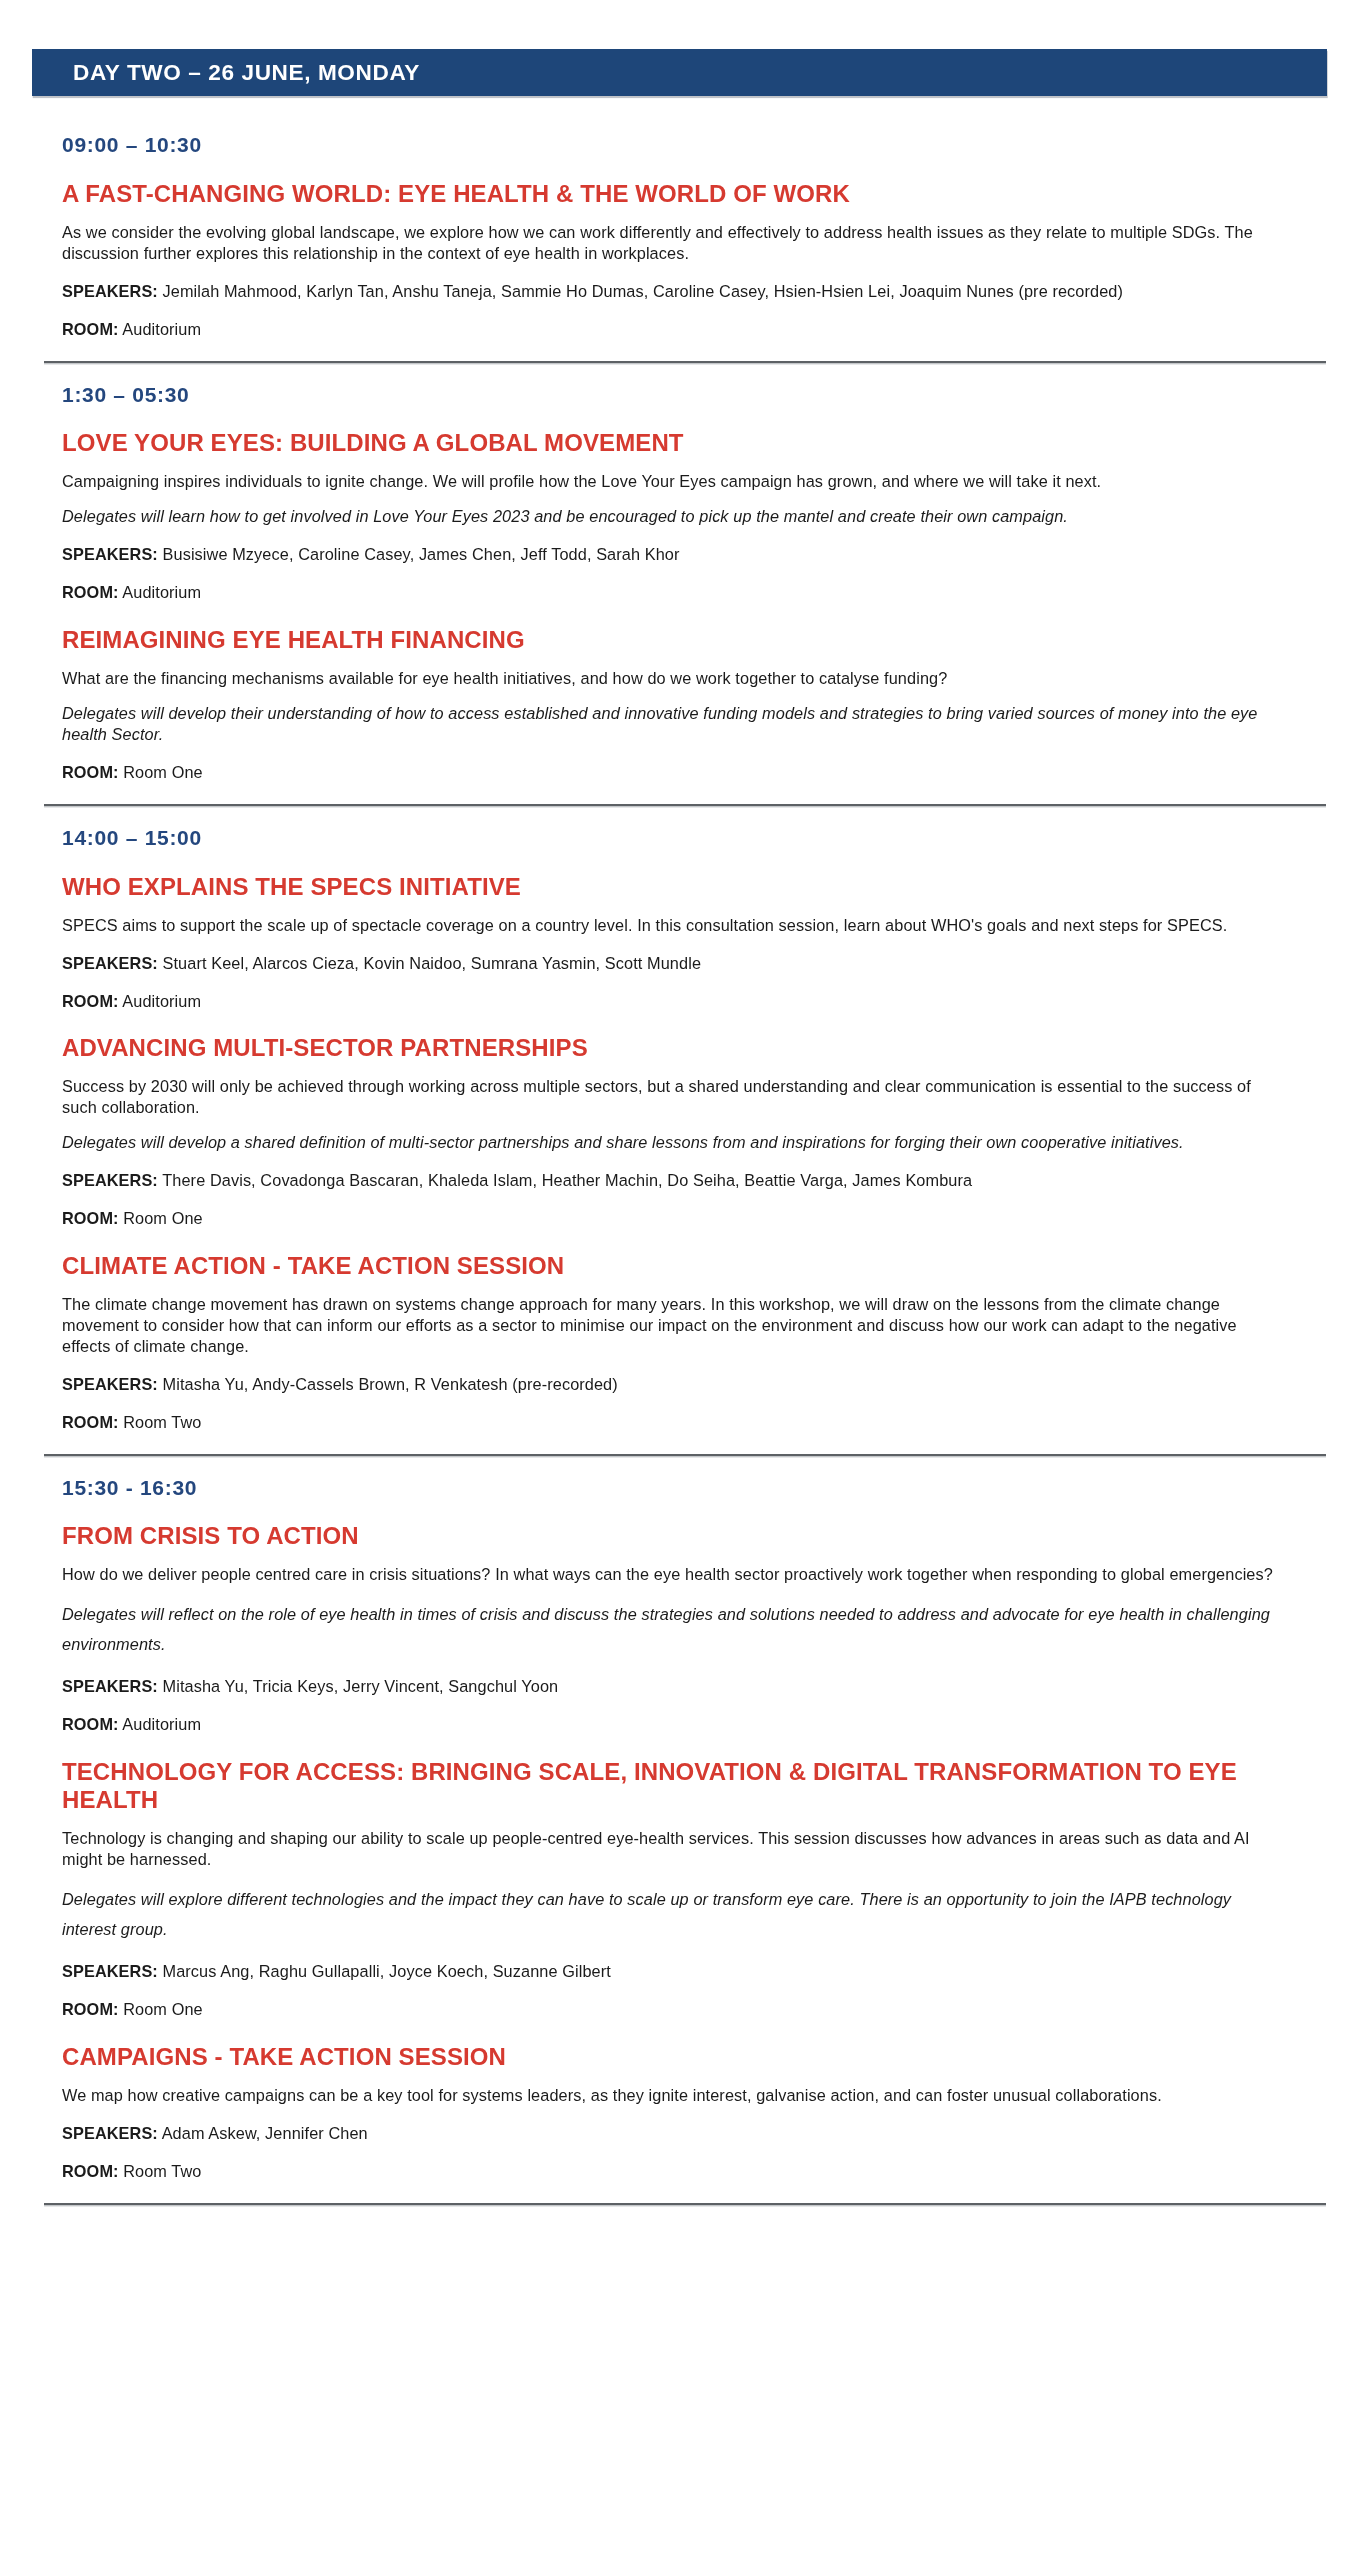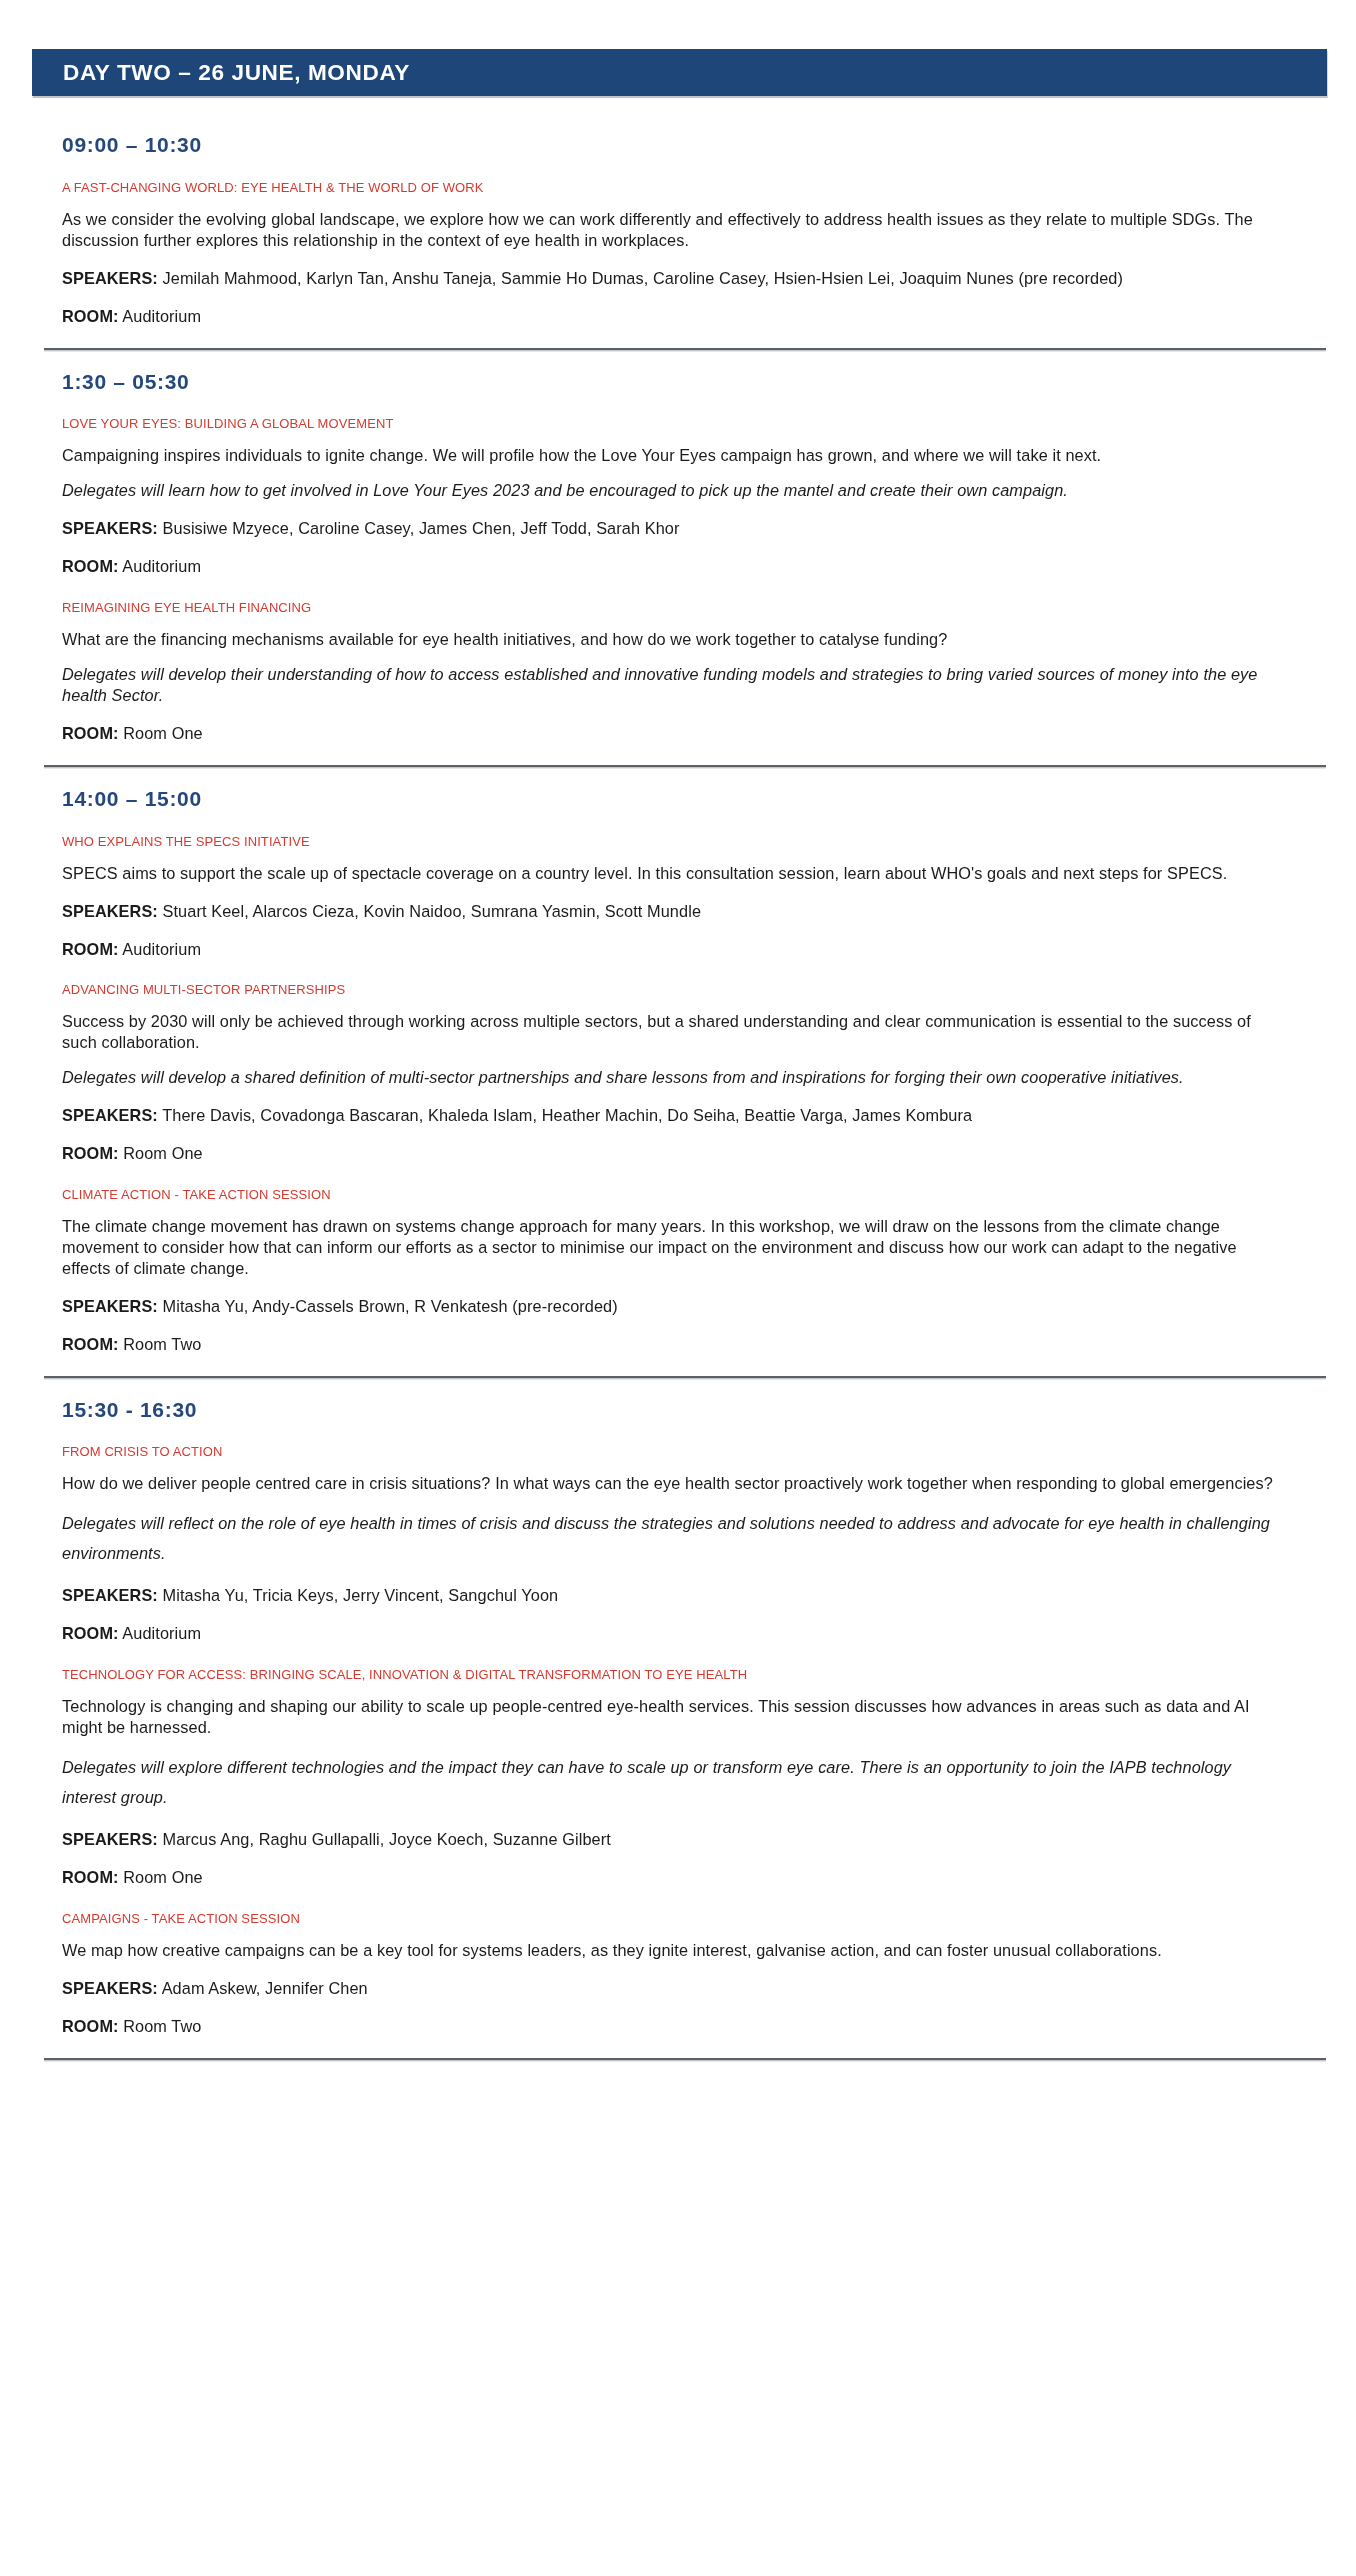--- a/index.html
+++ b/index.html
@@ -16,21 +16,21 @@
     min-height:2576px;
     font-family:"Liberation Sans","DejaVu Sans",sans-serif;
     color:var(--text-color);
   }
   .day-banner{
     margin:49px 30px 0 32px;
     height:47px;
     background:var(--banner-blue);
     display:flex;
     align-items:center;
-    padding-left:31px;
+    padding-left:41px;
     box-shadow:0.7px 2.1px 0 rgba(140,146,154,.55);
   }
   .day-banner .banner-title{
     color:#ffffff;
     font-size:22.6px;
     font-weight:700;
     letter-spacing:0.6px;
   }
   main{
     margin:0 49px 4px 62px;
@@ -40,22 +40,22 @@
     font-size:21px;
     font-weight:700;
     letter-spacing:0.7px;
     margin:20px 0 0 0;
   }
   .time-block:first-child .time-heading{
     margin-top:37px;
   }
   .session-title{
     color:var(--title-red);
-    font-size:13px;
-    font-weight:400;
+    font-size:24px;
+    font-weight:700;
     letter-spacing:0.1px;
     margin:22.6px 0 0 0;
   }
   p{
     font-size:16.3px;
     line-height:21px;
     letter-spacing:0.1px;
     max-width:1222px;
     margin:14px 0 0 0;
   }

